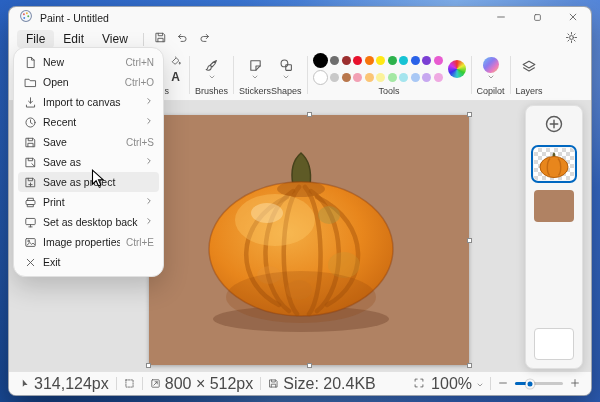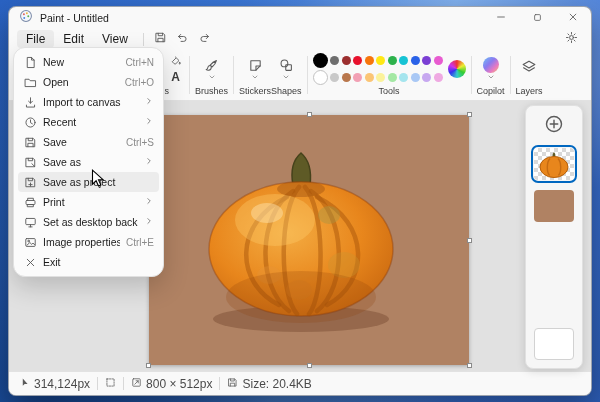--- a/index.html
+++ b/index.html
@@ -67,21 +67,21 @@
   .file-menu{position:absolute;left:4px;top:40px;width:151px;background:#fbfbfb;border:1px solid #e0e0e0;border-radius:12px;
     box-shadow:0 10px 26px rgba(0,0,0,.18);padding:4px;z-index:50;}
   .menu-item{height:20px;display:flex;align-items:center;gap:6px;padding:0 5px;border-radius:4px;font-size:10.5px;color:#1b1b1b;}
   .menu-item.highlighted{background:#ececec;}
   .mi-icon{width:14px;display:flex;justify-content:center;flex:none;}
   .mi-label{flex:1;white-space:nowrap;overflow:hidden;}
   .mi-right{display:flex;align-items:center;color:#8b8b8b;font-size:10px;flex:none;}
 
   
   .statusbar{position:absolute;left:0;bottom:0;width:100%;height:24px;background:#f9f9f9;border-top:1px solid #e2e2e2;
-    display:flex;align-items:center;padding:0 10px;font-size:12px;color:#4a4a4a;gap:7px;}
+    display:flex;align-items:center;padding:0 10px;font-size:16px;color:#4a4a4a;gap:7px;}
   .sb-seg{display:flex;align-items:center;gap:4px;}
   .sb-sep{width:1px;height:13px;background:#d8d8d8;}
   .sb-right{margin-left:auto;display:flex;align-items:center;gap:6px;}
   .slider{width:48px;height:3px;background:#c9c9c9;border-radius:2px;position:relative;}
   .slider-fill{position:absolute;left:0;top:0;height:3px;width:32%;background:#0067C0;border-radius:2px;}
   .slider-thumb{position:absolute;left:32%;top:50%;transform:translate(-50%,-50%);width:9px;height:9px;border-radius:50%;
     background:#0067C0;border:2px solid #f9f9f9;box-shadow:0 0 0 1px rgba(0,0,0,.15);}
 
   .cursor{position:absolute;left:82px;top:162px;z-index:60;}
 </style>
@@ -378,20 +378,42 @@
       </div>
       <span class="sb-sep"></span>
       <div class="sb-seg">
         <span><svg viewBox="0 0 16 16" width="11" height="11" fill="none" stroke="#5b5b5b" stroke-width="1.15" stroke-linecap="round" stroke-linejoin="round">
               <path d="M2.8 2.8h8.4l2 2v8.4H2.8z"></path>
               <path d="M5.2 2.8v3h5.4v-3"></path>
               <path d="M4.8 13.2V9h6.4v4.2"></path>
             </svg></span>
         <span>Size: 20.4KB</span>
       </div>
+      <div class="sb-right">
+        <span><svg viewBox="0 0 16 16" width="12" height="12" fill="none" stroke="#5b5b5b" stroke-width="1.15" stroke-linecap="round" stroke-linejoin="round">
+              <path d="M2.8 5.6V2.8h2.8M13.2 5.6V2.8h-2.8M2.8 10.4v2.8h2.8M13.2 10.4v2.8h-2.8"></path>
+            </svg></span>
+        <span class="sb-seg">
+          <span>100%</span>
+          <span><svg viewBox="0 0 16 16" width="8" height="8" fill="none" stroke="#5b5b5b" stroke-width="1.15" stroke-linecap="round" stroke-linejoin="round">
+                <path d="M4 6 8 10l4-4"></path>
+              </svg></span>
+        </span>
+        <span class="sb-sep"></span>
+        <span><svg viewBox="0 0 16 16" width="12" height="12" fill="none" stroke="#5b5b5b" stroke-width="1.15" stroke-linecap="round" stroke-linejoin="round">
+              <path d="M3.5 8h9"></path>
+            </svg></span>
+        <div class="slider">
+          <span class="slider-fill"></span>
+          <span class="slider-thumb"></span>
+        </div>
+        <span><svg viewBox="0 0 16 16" width="12" height="12" fill="none" stroke="#5b5b5b" stroke-width="1.15" stroke-linecap="round" stroke-linejoin="round">
+              <path d="M8 3.5v9M3.5 8h9"></path>
+            </svg></span>
+      </div>
     </div>
 
     <div class="file-menu">
         <div class="menu-item">
           <span class="mi-icon">
             <svg viewBox="0 0 16 16" width="13" height="13" fill="none" stroke="#5b5b5b" stroke-width="1.15" stroke-linecap="round" stroke-linejoin="round">
               <path d="M4.5 1.8h4.8l3.2 3.2v9.2H4.5z"></path>
               <path d="M9.3 1.8v3.2h3.2"></path>
             </svg>
           </span>

